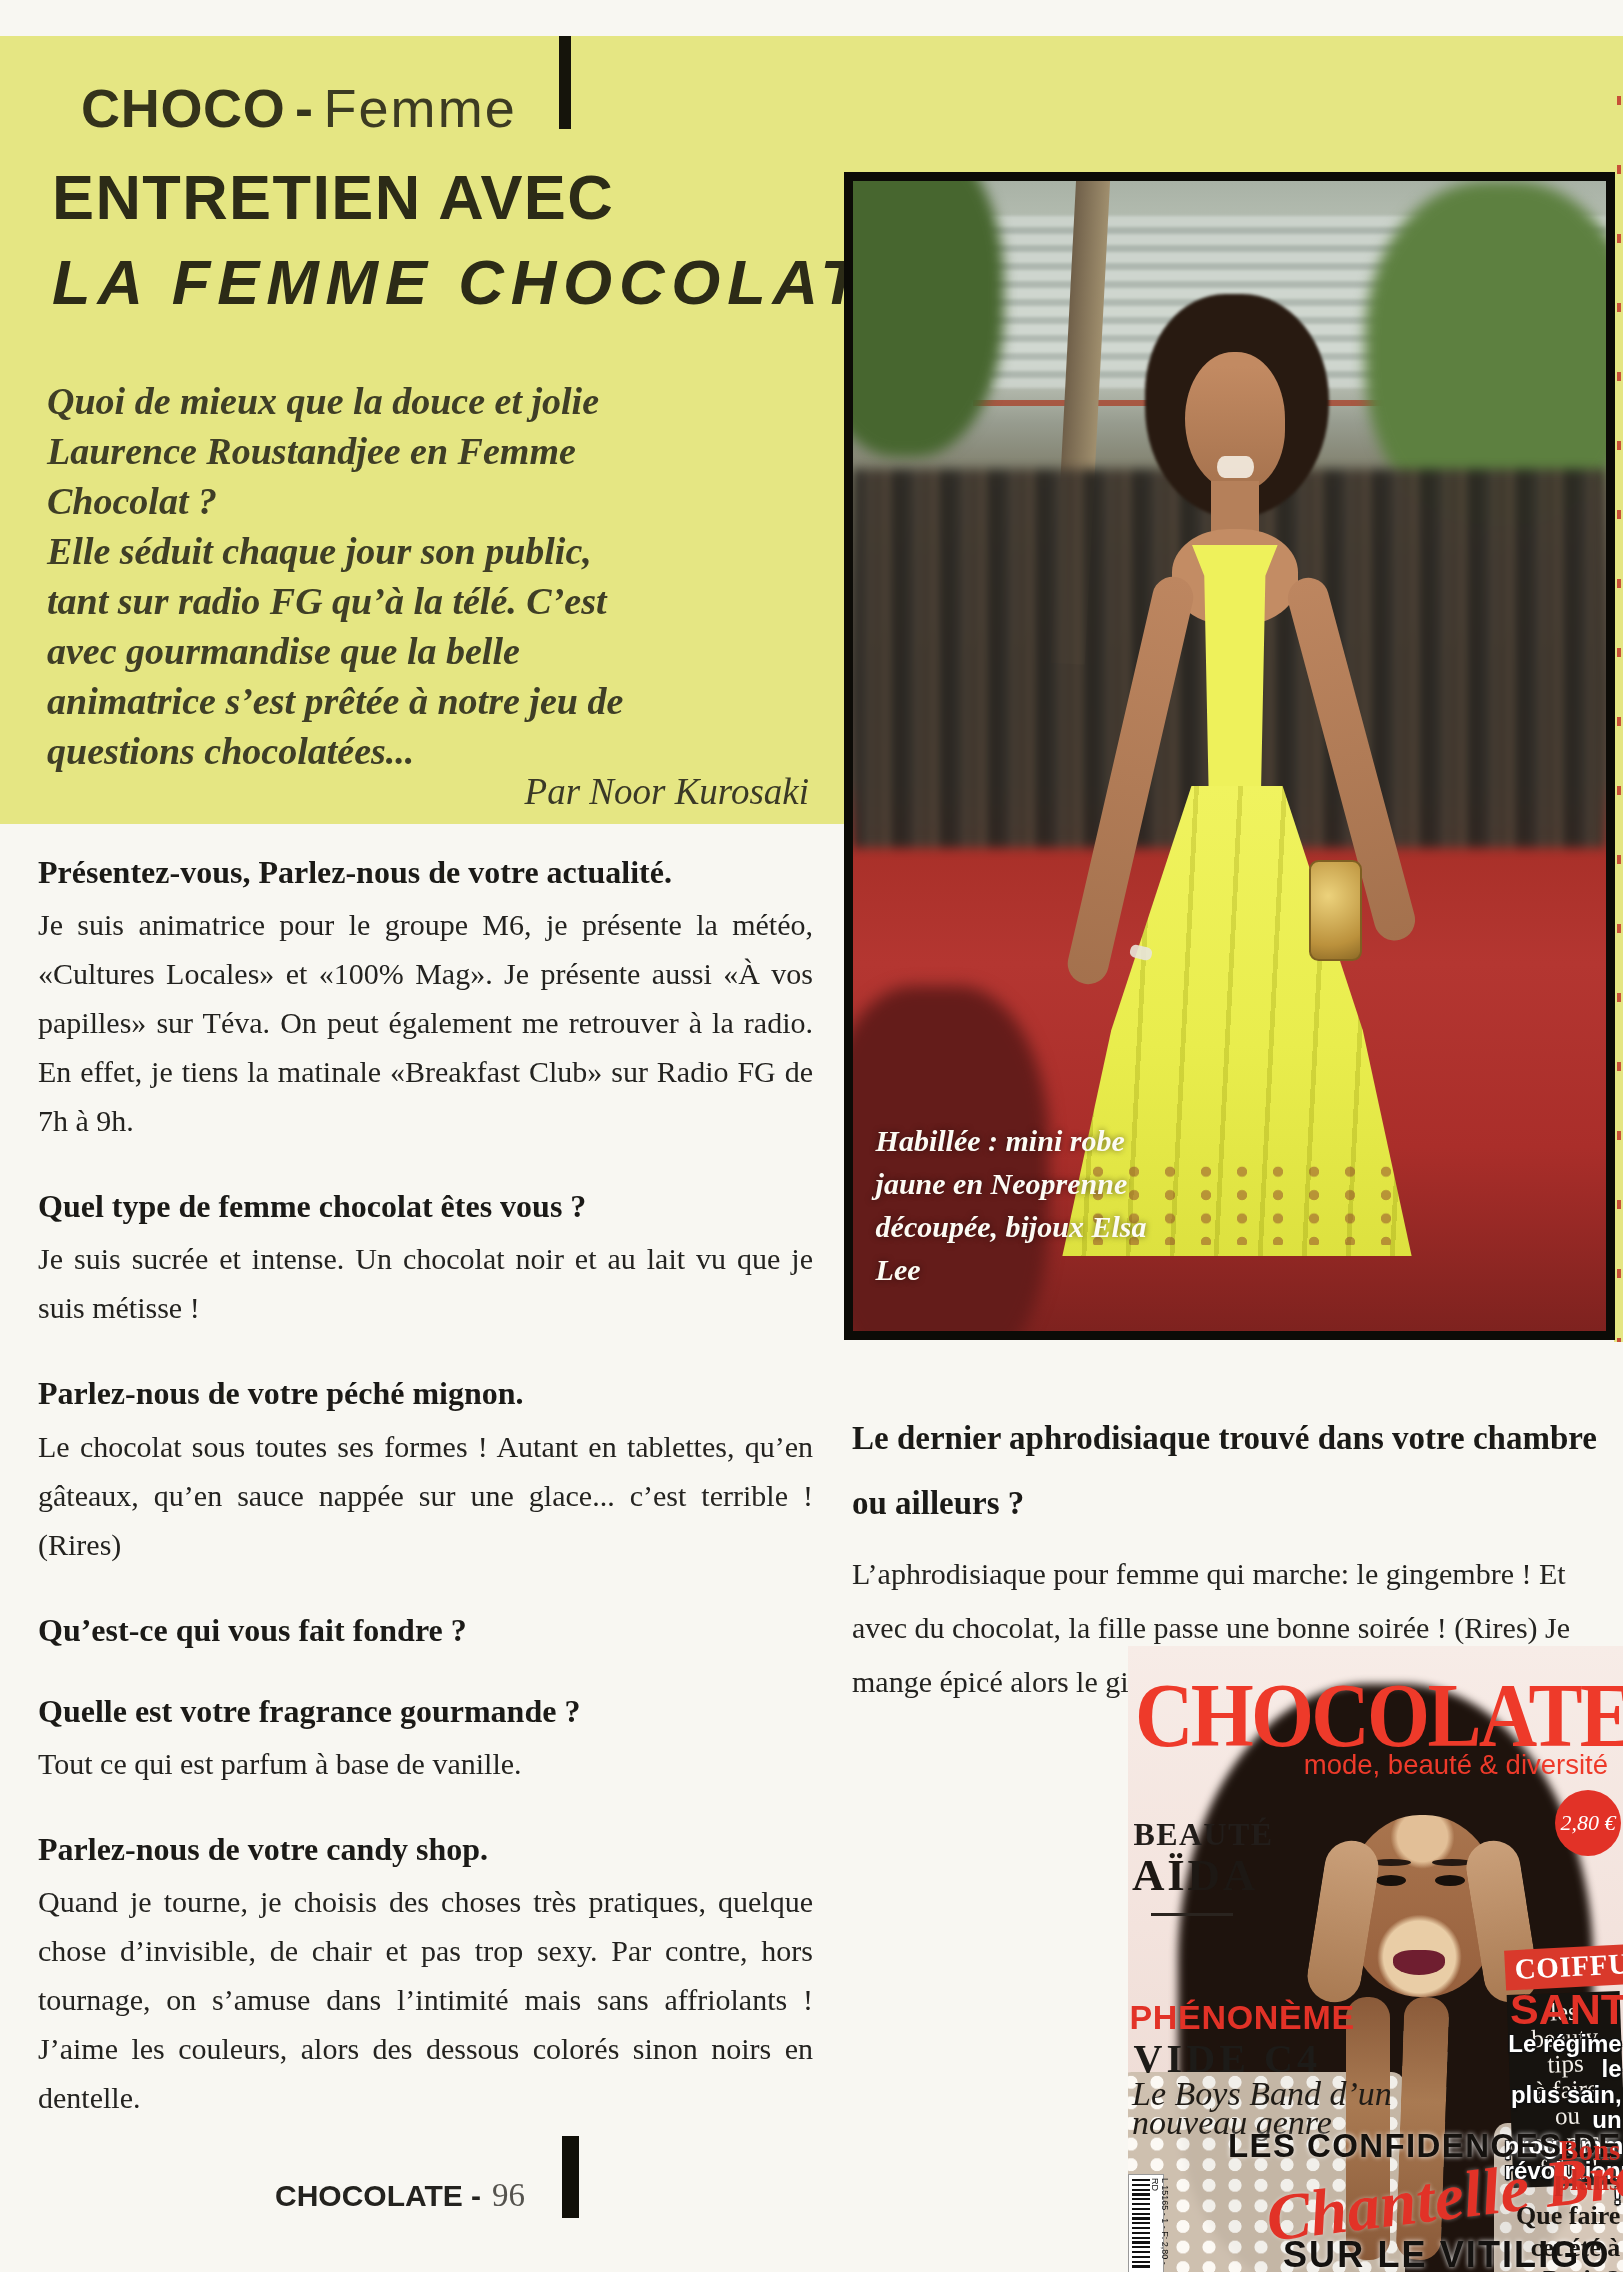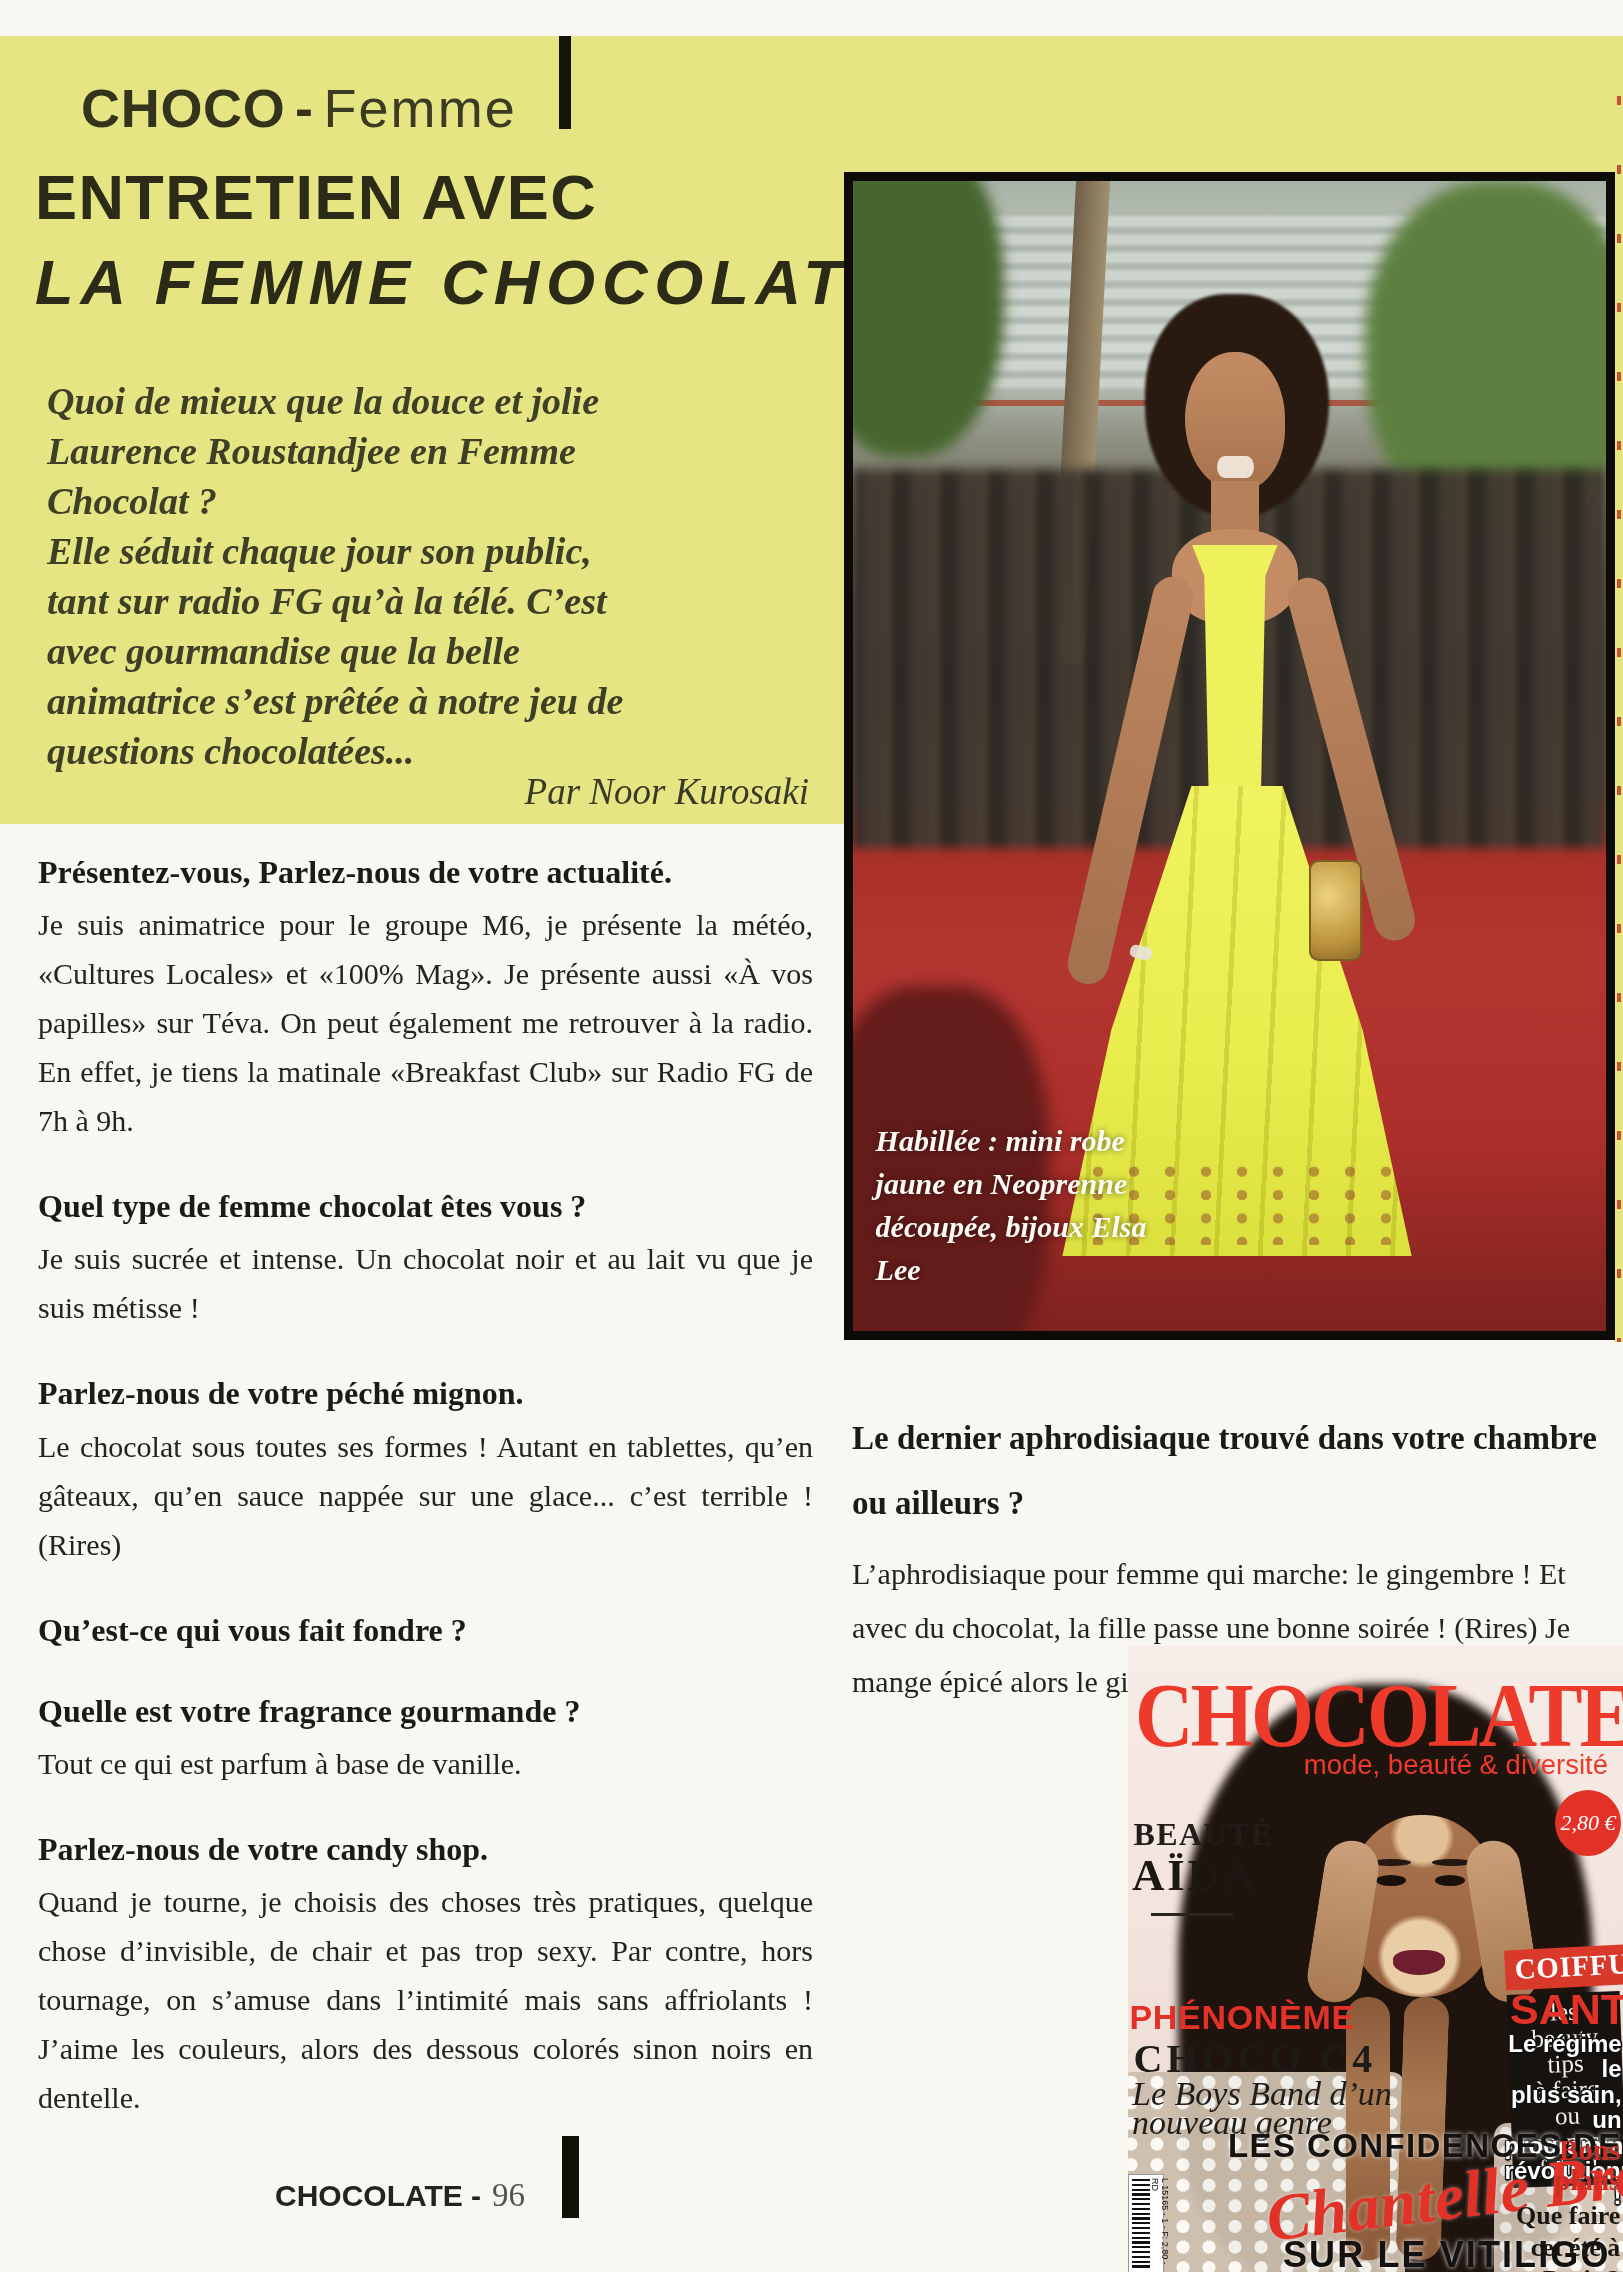--- a/index.html
+++ b/index.html
@@ -12,21 +12,21 @@
   .right-strip .ticks{position:absolute;left:2.7px;top:0;width:4.1px;height:100%;
         background:repeating-linear-gradient(180deg,transparent 0 60px,#c2352a 60px 69px);opacity:.85;}
 
   .kicker{position:absolute;left:81px;top:77px;font-family:"Liberation Sans",sans-serif;
           font-size:54px;color:#34331b;letter-spacing:0.7px;white-space:nowrap;}
   .kicker .k-bold{font-weight:800;}
   .kicker .k-sep{font-weight:800;padding:0 9.6px;}
   .kicker .k-light{font-weight:300;letter-spacing:2.1px;color:#3c3b22;}
   .kicker-bar{position:absolute;left:559px;top:36px;width:11.7px;height:93px;background:#15140b;}
 
-  .title{position:absolute;left:35px;top:166px;font-family:"Liberation Sans",sans-serif;
+  .title{position:absolute;left:52px;top:166px;font-family:"Liberation Sans",sans-serif;
          color:#2c2b17;line-height:1.0;}
   .title .t1{font-weight:800;font-size:63px;letter-spacing:1.4px;}
   .title .t2{font-weight:800;font-style:italic;font-size:63px;letter-spacing:6.9px;margin-top:22px;}
 
   .intro{position:absolute;left:47px;top:338px;width:783px;font-style:italic;font-weight:700;
          font-size:38px;line-height:50px;color:#3f3e26;white-space:pre-line;}
   .byline{position:absolute;left:344px;top:770px;width:465px;text-align:right;
           font-style:italic;font-size:37px;color:#3a3926;}
 
   
@@ -292,21 +292,21 @@
     <div class="cv-tagline">mode, beauté &amp; diversité</div>
     <div class="cv-price">2,80 €</div>
     <div class="cv-beaute">BEAUTÉ</div>
     <div class="cv-aida">AÏDA</div>
     <div class="cv-rule"></div>
     <div class="cv-coiffure">COIFFURE</div>
     <div class="cv-tips">les beauty tips
 à faire ou
 ne pas faire !</div>
     <div class="cv-pheno">PHÉNONÈME</div>
-    <div class="cv-bana">CHOCO C4</div>
+    <div class="cv-bana">VIDE C4</div>
     <div class="cv-boys">Le Boys Band d’un
 nouveau genre</div>
     <div class="cv-sante">SANTÉ</div>
     <div class="cv-regime">Le régime le
 plus sain, un
 programme
 révolutionnaire !</div>
     <div class="cv-confid">LES CONFIDENCES DE</div>
     <div class="cv-chantelle">Chantelle Brown</div>
     <div class="cv-vitiligo">SUR LE VITILIGO</div>

